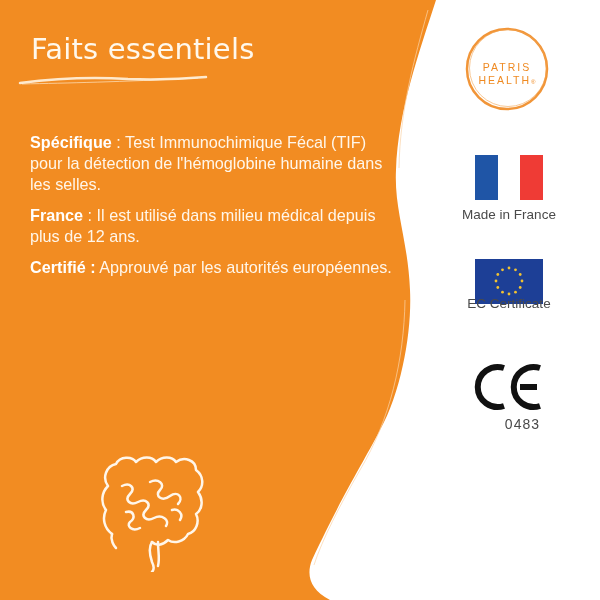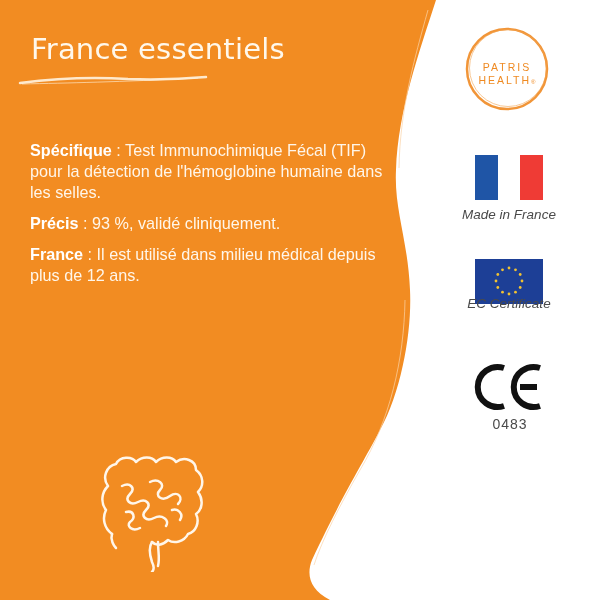--- a/index.html
+++ b/index.html
@@ -1,53 +1,53 @@
 <!DOCTYPE html>
 <html><head>
 <meta charset="utf-8">
 <style>
   html,body{margin:0;padding:0;}
   body{width:600px;height:600px;position:relative;overflow:hidden;background:#ffffff;font-family:"Liberation Sans",sans-serif;}
   .bg{position:absolute;left:0;top:0;width:600px;height:600px;}
   .title{position:absolute;left:31px;top:32px;font-family:"DejaVu Sans",sans-serif;font-size:29px;color:#fff8ec;font-weight:400;letter-spacing:0.2px;}
   .underline{position:absolute;left:18px;top:74px;}
   .facts{position:absolute;left:30px;top:132px;width:370px;color:#fff6ea;font-size:16.2px;line-height:21px;}
-  .fact{margin:8px 0 10px 0;}
+  .fact{margin:0 0 10px 0;}
   .fact b{font-weight:700;color:#ffffff;}
   .intestine{position:absolute;left:100px;top:452px;}
   .logo{position:absolute;left:463px;top:25px;width:88px;height:88px;}
   .logo-text{position:absolute;left:463px;top:61px;width:88px;text-align:center;color:#ef8a22;font-size:10.5px;letter-spacing:2px;line-height:13px;}
   .flag-fr{position:absolute;left:475px;top:155px;width:68px;height:45px;}
   .flag-fr .b{position:absolute;left:0;top:0;width:23px;height:45px;background:#1f55a6;}
   .flag-fr .r{position:absolute;left:45px;top:0;width:23px;height:45px;background:#ef3b35;}
-  .lbl{position:absolute;color:#4a4a4a;font-size:13.5px;text-align:center;width:140px;font-style:italic;}
+  .lbl{position:absolute;color:#4a4a4a;font-size:13.5px;text-align:center;width:140px;}
   .eu{position:absolute;left:475px;top:259px;width:68px;height:45px;background:#1d3f96;}
   .ce{position:absolute;left:474px;top:362px;}
-  .ce-num{position:absolute;left:480px;top:416px;width:60px;text-align:center;font-size:14px;color:#4a4a4a;letter-spacing:1px;}
+  .ce-num{position:absolute;left:480px;top:416px;width:60px;text-align:right;font-size:14px;color:#4a4a4a;letter-spacing:1px;}
 </style>
 </head>
 <body>
 
 <svg class="bg" viewBox="0 0 600 600" xmlns="http://www.w3.org/2000/svg">
   <path d="M0 0 L436 0 C420 50 398 110 396 170 C394 210 408 240 410 290 C412 330 402 390 380 430 C362 465 345 490 312 560 C306 575 310 590 330 600 L0 600 Z" fill="#f28c22"></path>
   <path d="M428 10 C414 60 400 110 399 168" stroke="#fbd3a6" stroke-width="1" fill="none" opacity="0.7"></path>
   <path d="M405 300 C404 360 390 420 360 470 C340 505 322 540 314 565" stroke="#fbd3a6" stroke-width="1" fill="none" opacity="0.7"></path>
 </svg>
 
-<div class="title">France essentiels</div>
+<div class="title">Faits essentiels</div>
 
 <svg class="underline" width="190" height="14" viewBox="0 0 190 14">
   <path d="M2 9 C40 4 80 3 110 5 C140 6 165 5 188 3" stroke="#fff3e0" stroke-width="2.5" fill="none" stroke-linecap="round" opacity="0.9"></path>
   <path d="M4 10 C50 9 100 8 180 4" stroke="#fff3e0" stroke-width="1" fill="none" opacity="0.6"></path>
 </svg>
 
 <div class="facts">
   <p class="fact"><b>Spécifique</b><span> : </span><span>Test Immunochimique Fécal (TIF) pour la détection de l'hémoglobine humaine dans les selles.</span></p>
-  <p class="fact"><b>Précis</b><span> : </span><span>93 %, validé cliniquement.</span></p>
   <p class="fact"><b>France</b><span> : </span><span>Il est utilisé dans milieu médical depuis plus de 12 ans.</span></p>
+  <p class="fact"><b>Certifié :</b><span> </span><span>Approuvé par les autorités européennes.</span></p>
 </div>
 
 <svg class="intestine" width="110" height="120" viewBox="0 0 110 120">
   <g fill="none" stroke="#fff6ea" stroke-width="2.5" stroke-linecap="round" stroke-linejoin="round">
     <path d="M12 82 C4 76 2 66 6 58 C0 50 2 40 8 34 C2 26 6 14 16 12 C20 4 32 4 36 10 C42 4 52 4 56 10 C62 4 72 4 76 10 C84 4 96 8 96 18 C104 24 104 34 98 40 C104 48 102 58 96 62 C100 70 96 80 88 82 C84 90 74 92 68 88 C62 94 56 94 52 90"></path>
     <path d="M12 82 C10 88 14 94 16 96"></path>
     <path d="M52 90 C48 96 50 104 52 110 C54 114 54 118 52 120"></path>
     <path d="M58 90 C58 100 60 106 58 114"></path>
     <path d="M22 34 C30 30 36 36 30 42 C24 48 30 54 38 50 C46 46 52 52 46 58 C40 64 46 70 54 66 C62 62 70 68 66 74"></path>
     <path d="M26 60 C34 58 36 66 30 70 C26 74 32 80 40 76"></path>

